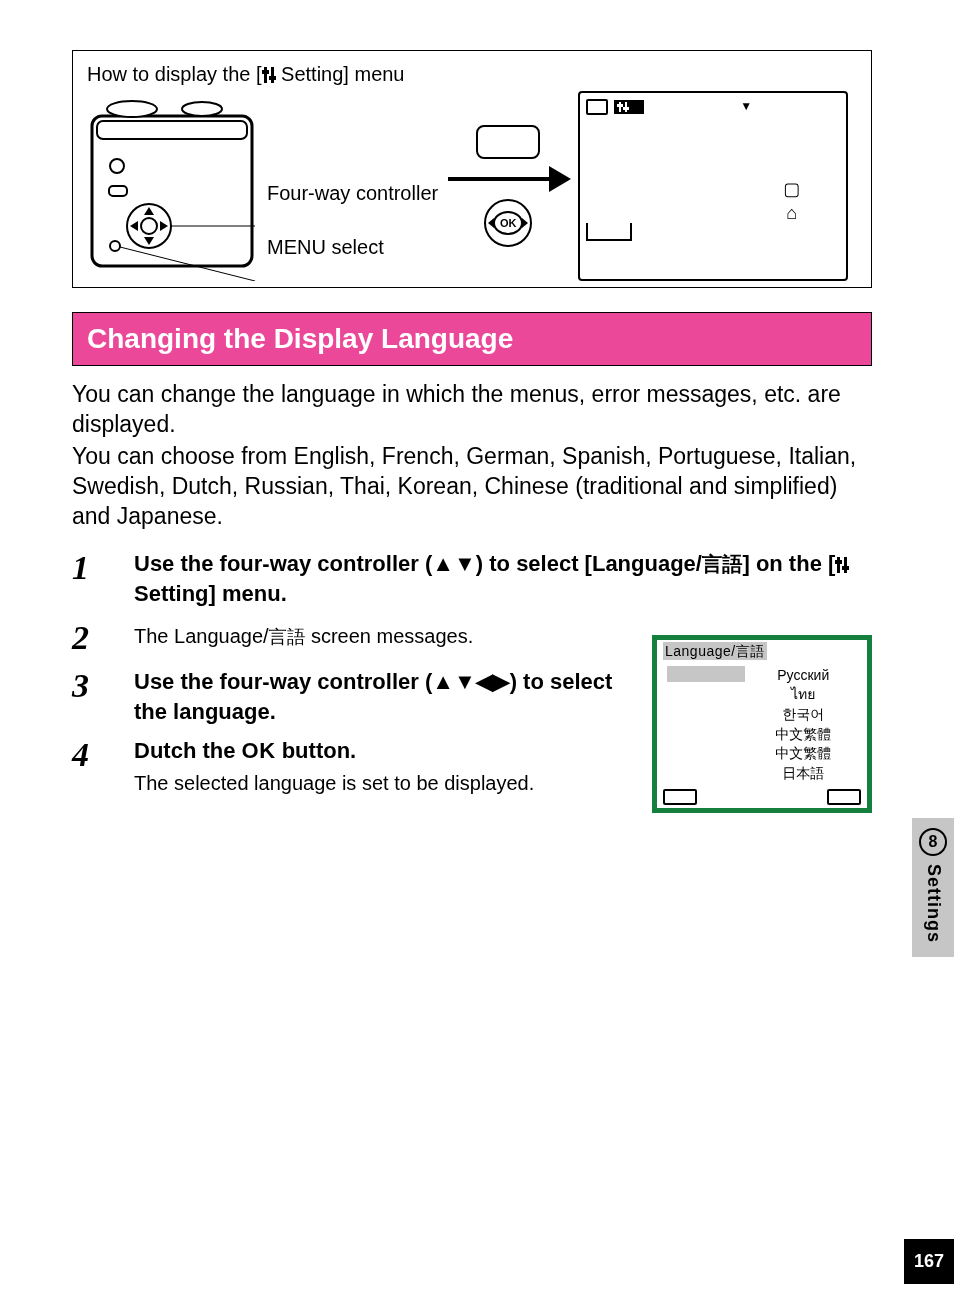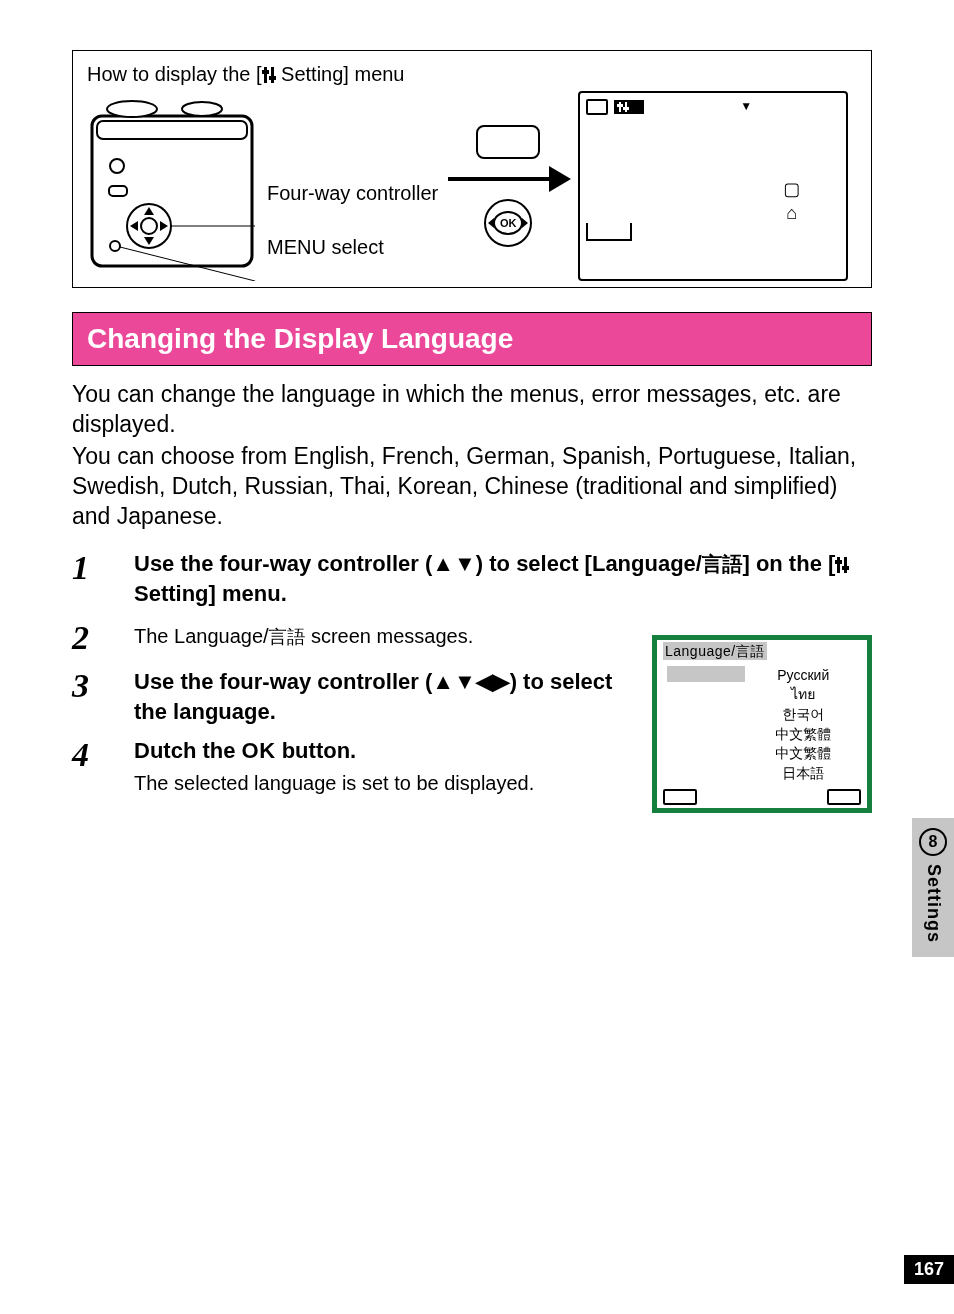--- a/index.html
+++ b/index.html
@@ -43,21 +43,21 @@
   .lang-head span.active{background:#c6c6c6;padding:1px 2px}
   .lang-cols{display:flex;padding:2px 15px 6px 0}
   .lang-col{flex:1;text-align:center;font-size:14px;line-height:1.4}
   .lang-col.left .sel{background:#c6c6c6;display:block;height:16px;margin:0 10px 2px 10px}
   .lang-foot{display:flex;justify-content:space-between;padding:0 6px 3px 6px}
   .lang-foot .tab{width:30px;height:12px;border:2px solid #000;border-radius:2px}
   .right-col{flex:0 0 220px}
   .index-tab{position:absolute;right:0;top:818px;width:42px;background:#c6c6c6;text-align:center;padding:10px 0 14px 0}
   .index-tab .circ{width:24px;height:24px;border:2px solid #000;border-radius:50%;margin:0 auto 8px auto;display:flex;align-items:center;justify-content:center;font-weight:bold;font-size:16px}
   .index-tab .vtext{writing-mode:vertical-rl;font-weight:bold;font-size:18px;letter-spacing:1px;margin:0 auto}
-  .pagenum{position:absolute;right:0;bottom:30px;background:#000;color:#fff;font-weight:bold;font-size:18px;padding:4px 10px}
+  .pagenum{position:absolute;right:0;bottom:30px;background:#000;color:#fff;font-weight:bold;font-size:18px;padding:12px 10px}
   .row2{display:flex;gap:12px;align-items:flex-start}
   .row2 .textcol{flex:1}
   .ok-k{font-weight:bold;font-family:Arial;letter-spacing:0.5px}
 </style>
 </head>
 <body>
 
 <div class="page">
 
   <div class="content">

